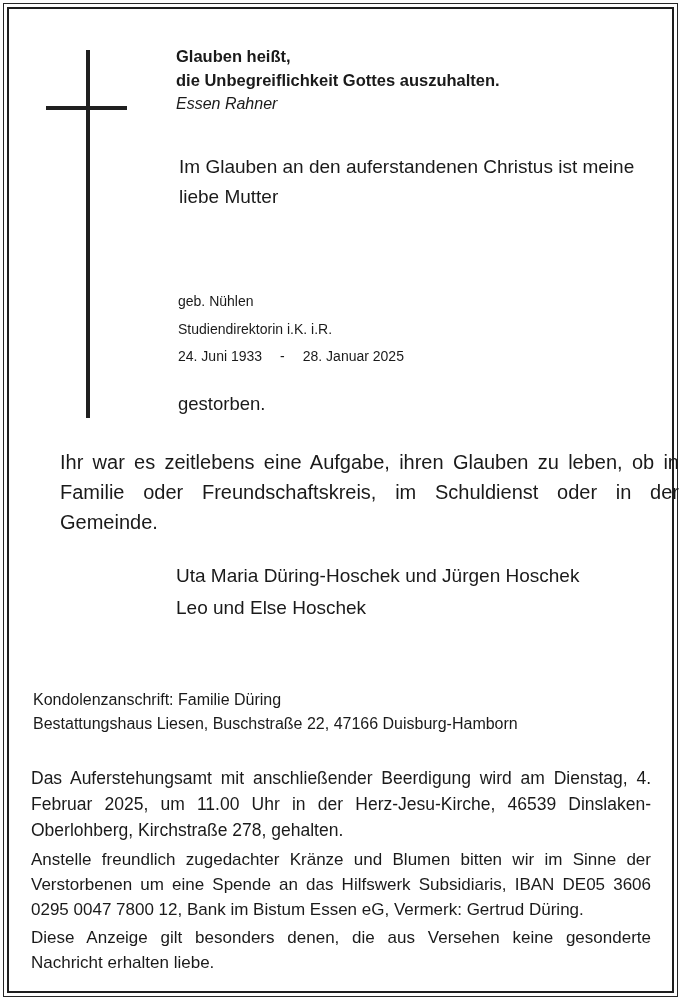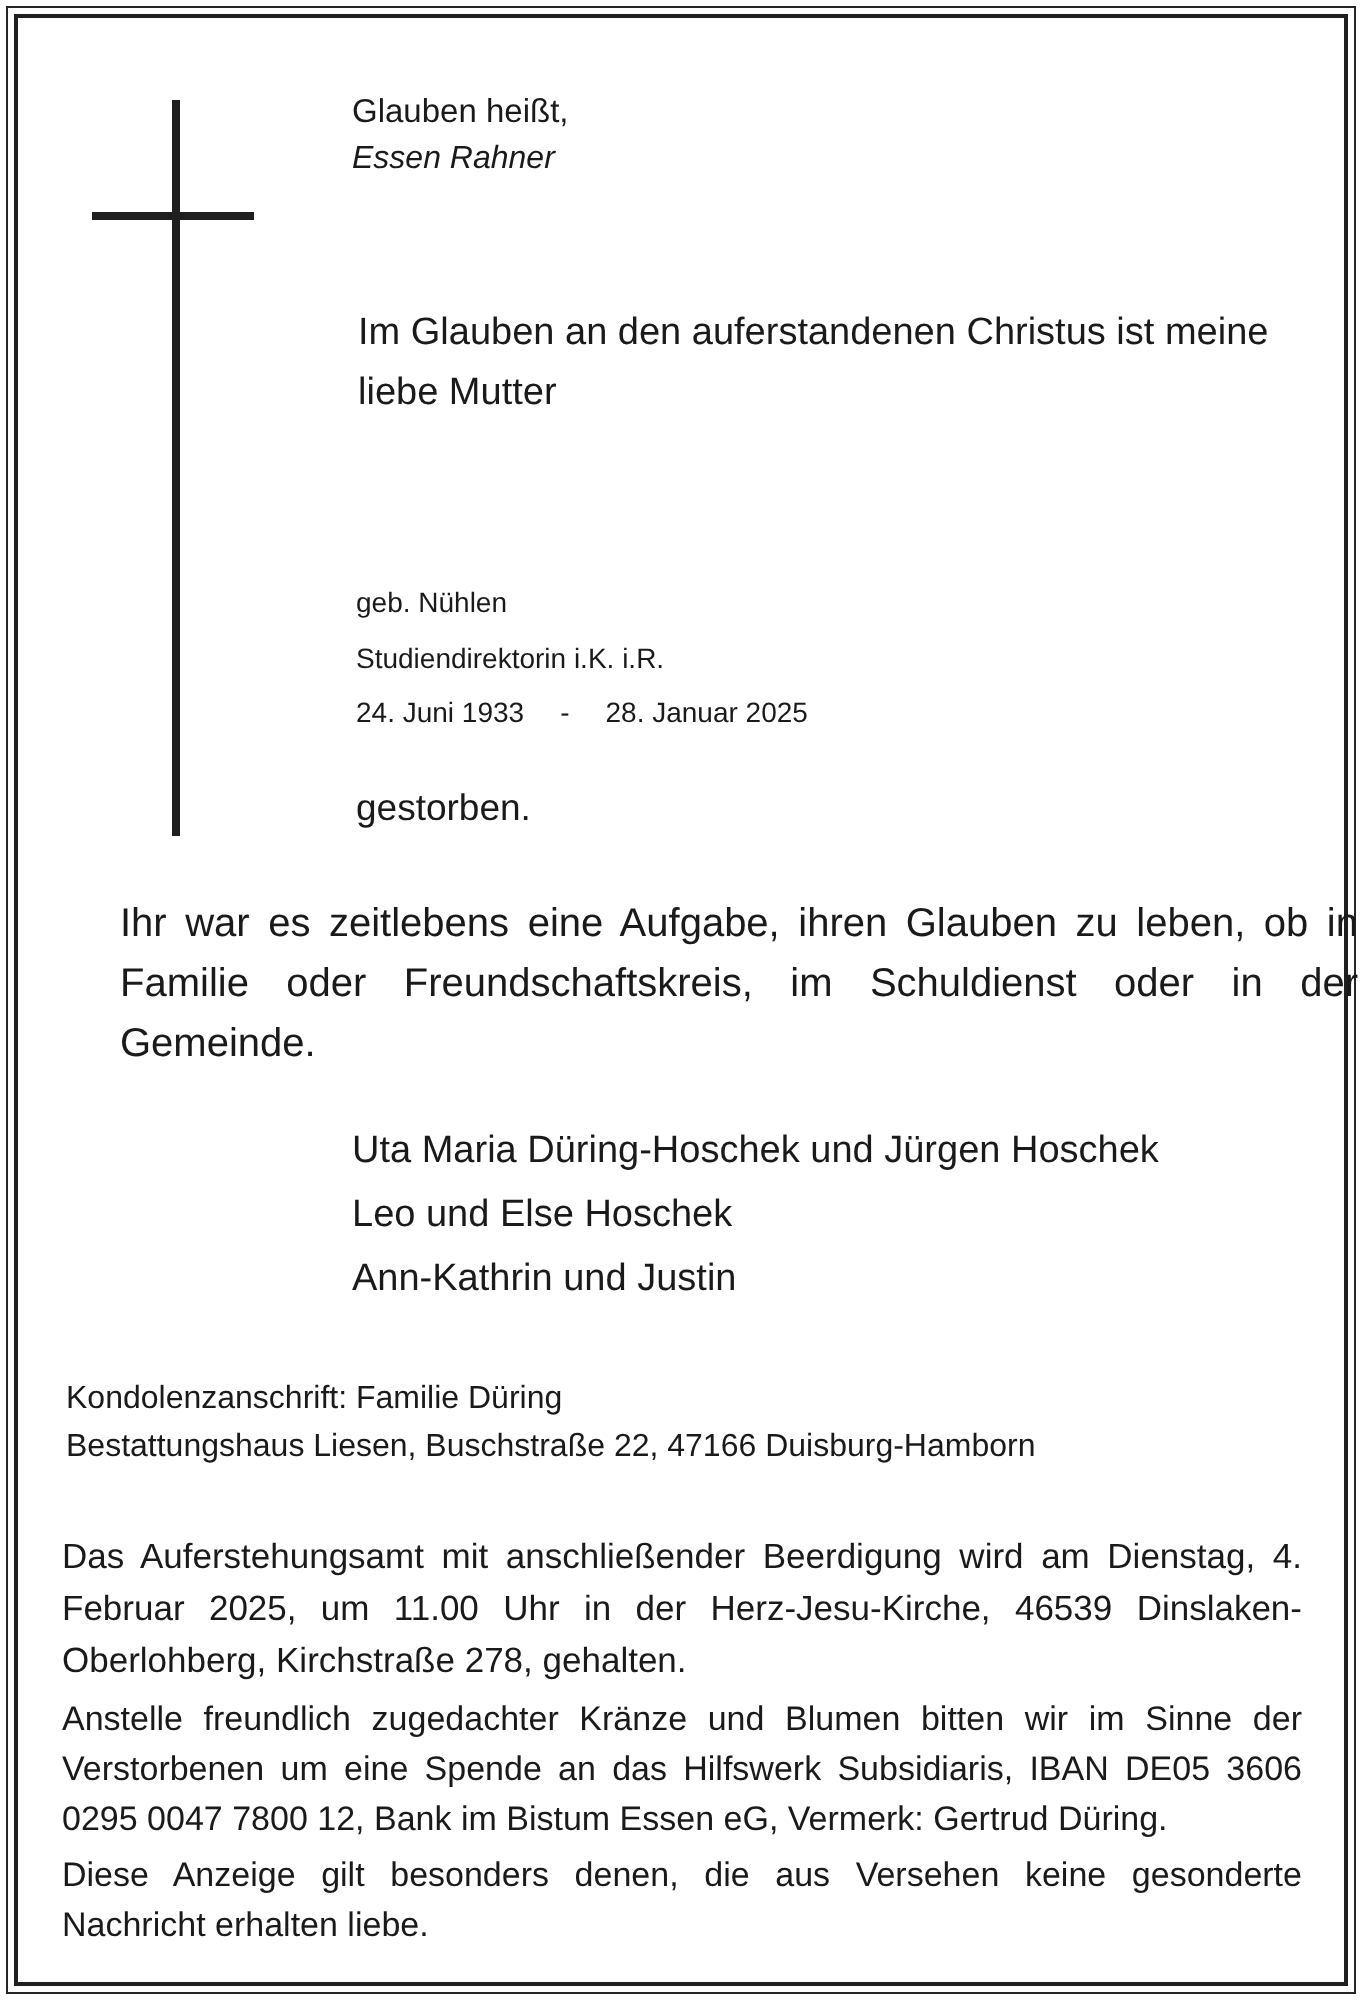--- a/index.html
+++ b/index.html
@@ -72,21 +72,21 @@
 
   
   .quote {
     position: absolute;
     left: 176px;
     top: 44px;
     width: 470px;
     font-size: 16.5px;
     line-height: 24px;
   }
-  .quote-line { white-space: nowrap; }
+  .quote-line { white-space: nowrap; font-weight: bold; }
   .quote-author {
     font-style: italic;
     font-size: 16px;
   }
 
   .intro {
     position: absolute;
     left: 179px;
     top: 152px;
     width: 478px;
@@ -200,40 +200,40 @@
 
   <div class="page">
 
     <div>
       <div class="cross-stem" style="background: rgb(31, 31, 31);"></div>
       <div class="cross-bar" style="background: rgb(31, 31, 31);"></div>
     </div>
 
     <div class="quote">
       <div class="quote-line">Glauben heißt,</div>
+      <div class="quote-line">die Unbegreiflichkeit Gottes auszuhalten.</div>
       <div class="quote-author">Essen Rahner</div>
     </div>
 
     <div class="intro">Im Glauben an den auferstandenen Christus ist meine liebe Mutter</div>
 
 
     <div class="details">
       <div>geb. Nühlen</div>
       <div>Studiendirektorin i.K. i.R.</div>
       <div class="dates"><span>24. Juni 1933</span><span class="sep">-</span><span>28. Januar 2025</span></div>
     </div>
 
     <div class="died">gestorben.</div>
 
     <div class="tribute">Ihr war es zeitlebens eine Aufgabe, ihren Glauben zu leben, ob in Familie oder Freundschaftskreis, im Schuldienst oder in der Gemeinde.</div>
 
     <div class="survivors">
       <div>Uta Maria Düring-Hoschek und Jürgen Hoschek</div>
       <div>Leo und Else Hoschek</div>
-      <div>Ann-Kathrin und Justin</div>
     </div>
 
     <div class="condolence">
       <div>Kondolenzanschrift: Familie Düring</div>
       <div>Bestattungshaus Liesen, Buschstraße 22, 47166 Duisburg-Hamborn</div>
     </div>
 
     <div class="service">Das Auferstehungsamt mit anschließender Beerdigung wird am Dienstag, 4. Februar 2025, um 11.00 Uhr in der Herz-Jesu-Kirche, 46539 Dinslaken-Oberlohberg, Kirchstraße 278, gehalten.</div>
 
     <div class="donation">Anstelle freundlich zugedachter Kränze und Blumen bitten wir im Sinne der Verstorbenen um eine Spende an das Hilfswerk Subsidiaris, IBAN DE05 3606 0295 0047 7800 12, Bank im Bistum Essen eG, Vermerk: Gertrud Düring.</div>

